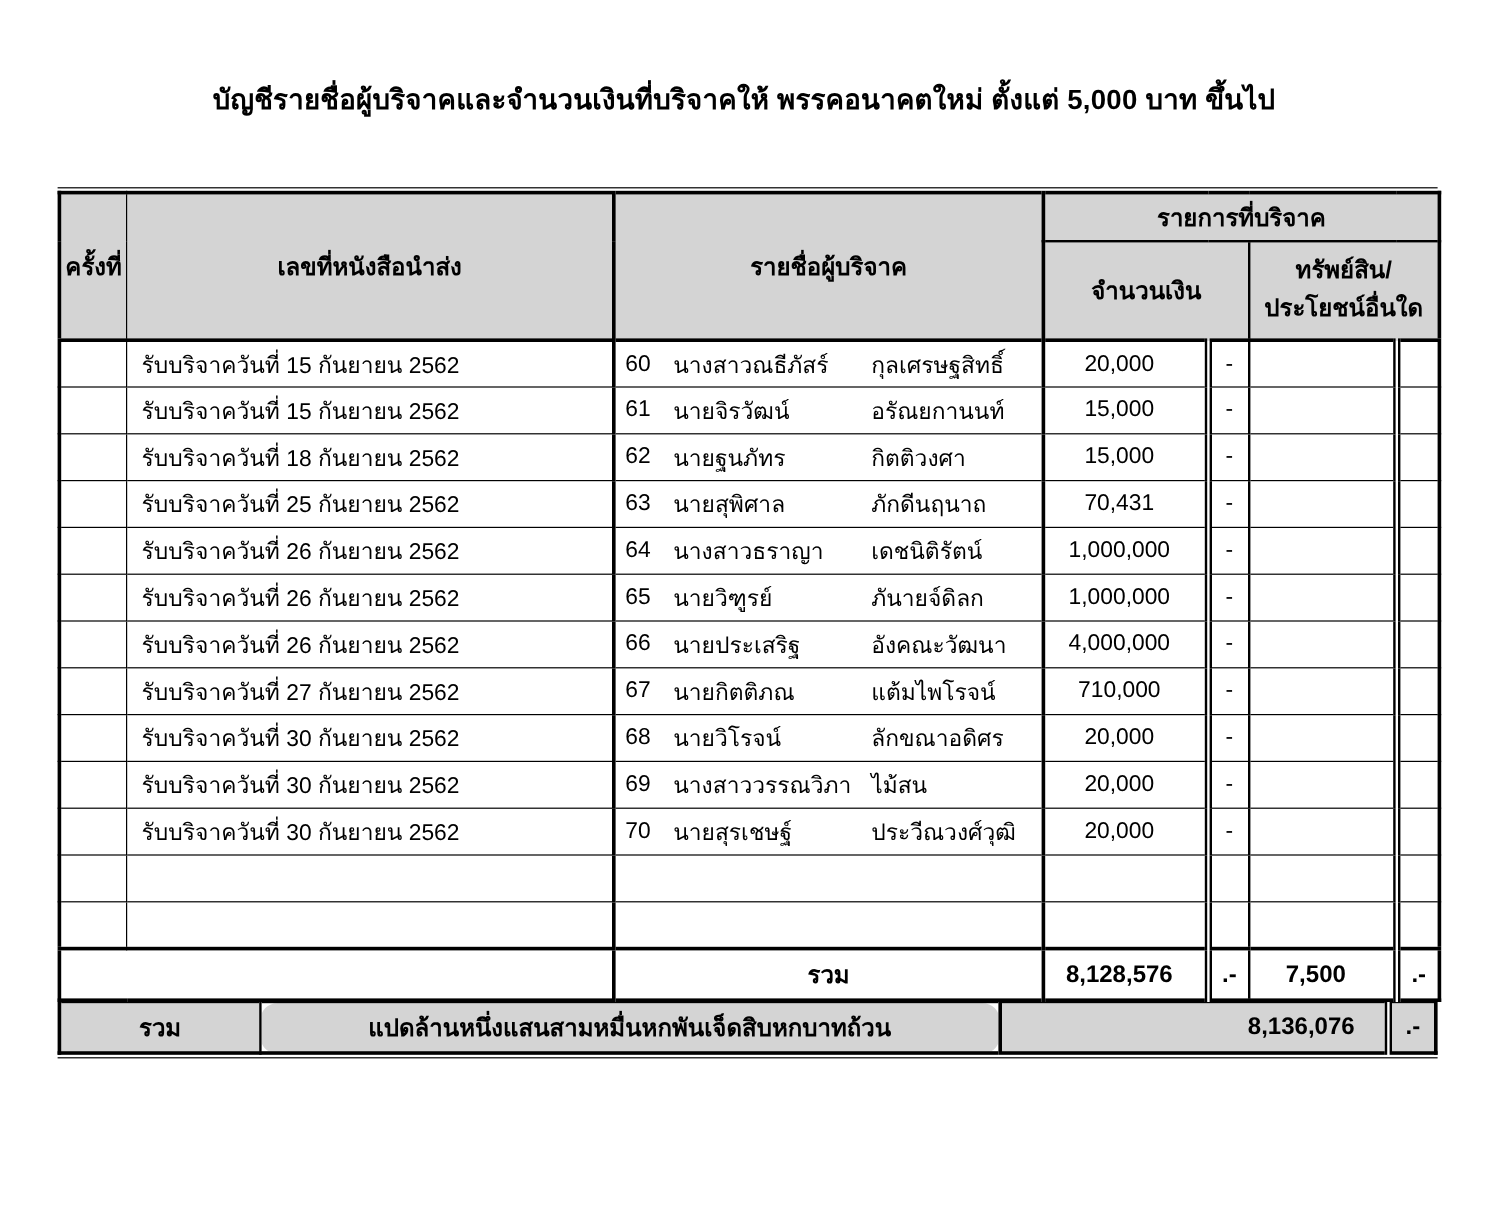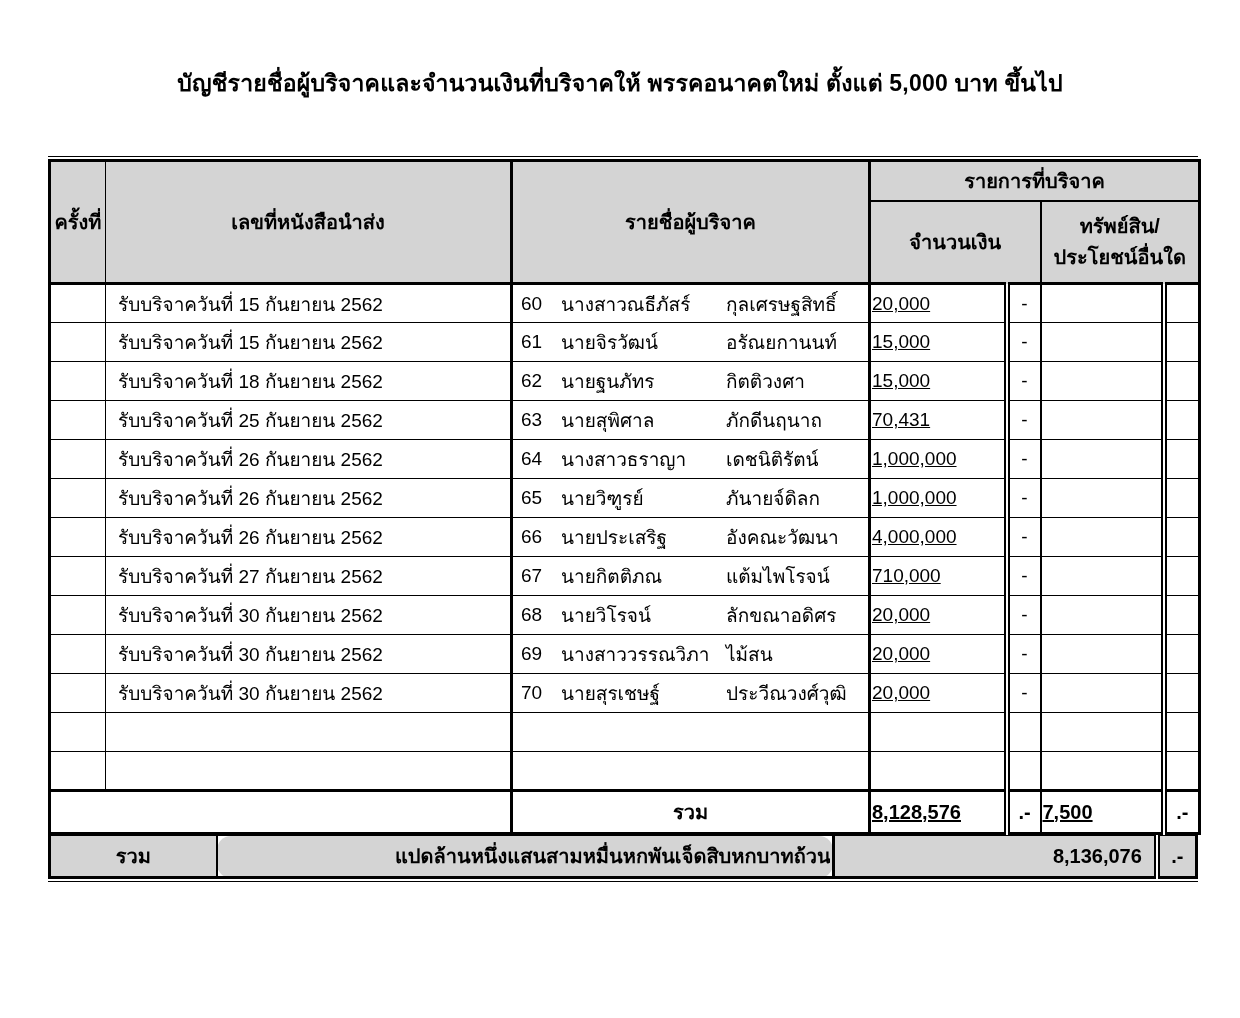--- a/index.html
+++ b/index.html
@@ -62,21 +62,21 @@
     border-top: 1px solid var(--border, #000);
     height: 39px;
     font-size: 19px;
     vertical-align: middle;
     overflow: hidden;
     white-space: nowrap;
   }
   td.c-seq   { border-right: 1px solid var(--border, #000); }
   td.c-date  { border-right: 3px solid var(--border, #000); padding-left: 12px; }
   td.c-name  { border-right: 3px solid var(--border, #000); padding-left: 8px; }
-  td.c-amt   { text-align: left; padding-right: 10px; text-decoration: underline; }
+  td.c-amt   { text-align: center; padding-right: 10px; }
   td.c-dash  { border-left: 6px double var(--border, #000);
                border-right: 2px solid var(--border, #000); text-align: center; }
   td.c-asset { }
   td.c-dash2 { border-left: 6px double var(--border, #000); text-align: center; }
 
   .name-flex { display: flex; align-items: center; }
   .num   { width: 40px; flex: 0 0 auto; }
   .fname { min-width: 165px; padding-right: 8px; flex: 0 0 auto; }
   .lname { flex: 1 1 auto; }
 
@@ -90,22 +90,22 @@
   tr.subtotal td.s-label { border-right: 3px solid var(--border, #000); text-align: center; }
 
   table.grand td {
     background: var(--total-bg, #d4d4d4);
     height: 42px;
     font-weight: bold;
     font-size: 20px;
     vertical-align: middle;
   }
   td.g-label  { width: 152px; border-right: 2px solid var(--border, #000); text-align: center; }
-  td.g-words  { width: 560px; border-right: 3px solid var(--border, #000); text-align: right; border-radius: 14px; }
-  td.g-amount { width: 294px; text-align: right; padding-right: 12px; }
+  td.g-words  { width: 560px; border-right: 3px solid var(--border, #000); text-align: center; border-radius: 14px; }
+  td.g-amount { width: 294px; text-align: right; padding-right: 25px; }
   td.g-suffix { width: 36px;  border-left: 6px double var(--border, #000); text-align: center; }
 </style>
 </head>
 <body>
 
 <div>
   <div class="title">บัญชีรายชื่อผู้บริจาคและจำนวนเงินที่บริจาคให้ พรรคอนาคตใหม่ ตั้งแต่ 5,000 บาท ขึ้นไป</div>
 
   <div class="table-wrap">
     <table class="main">

